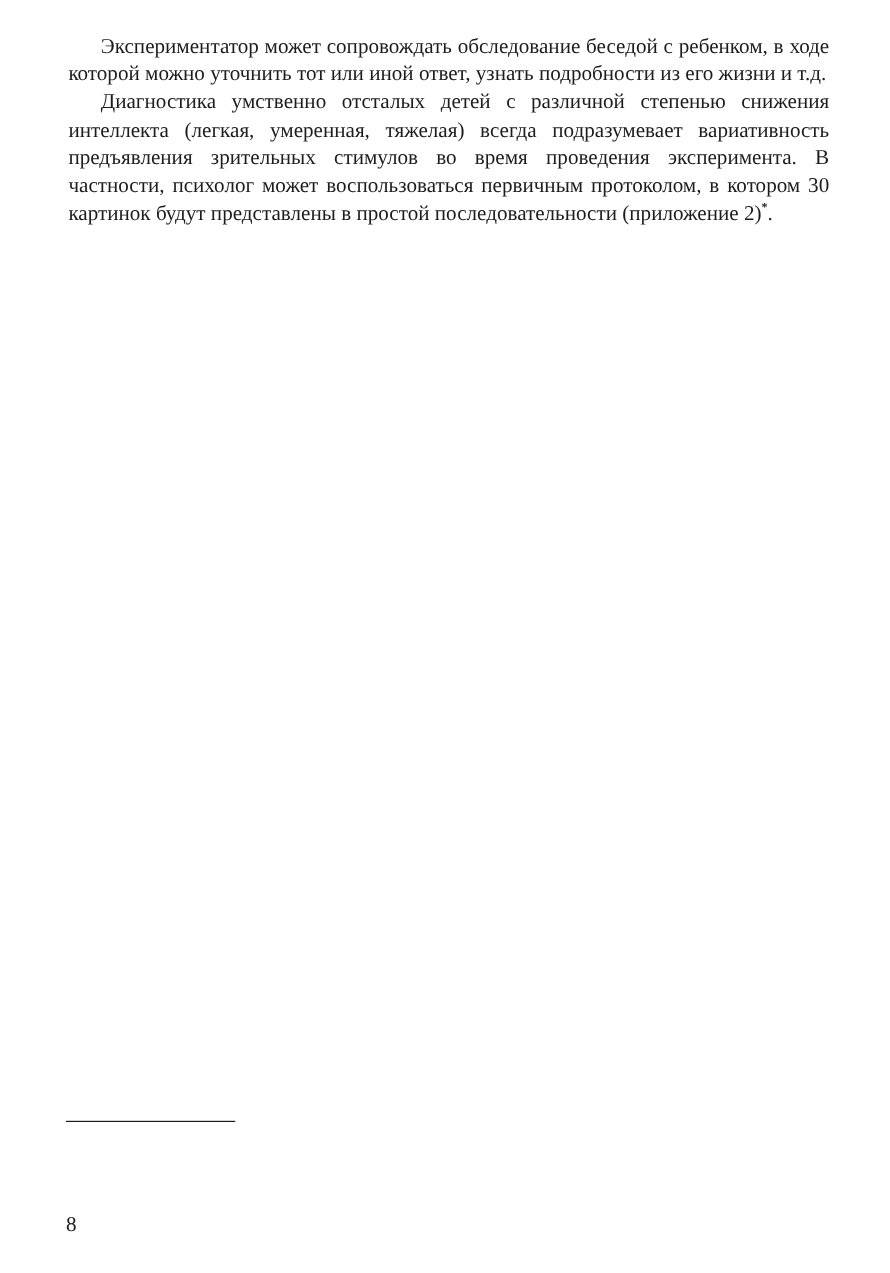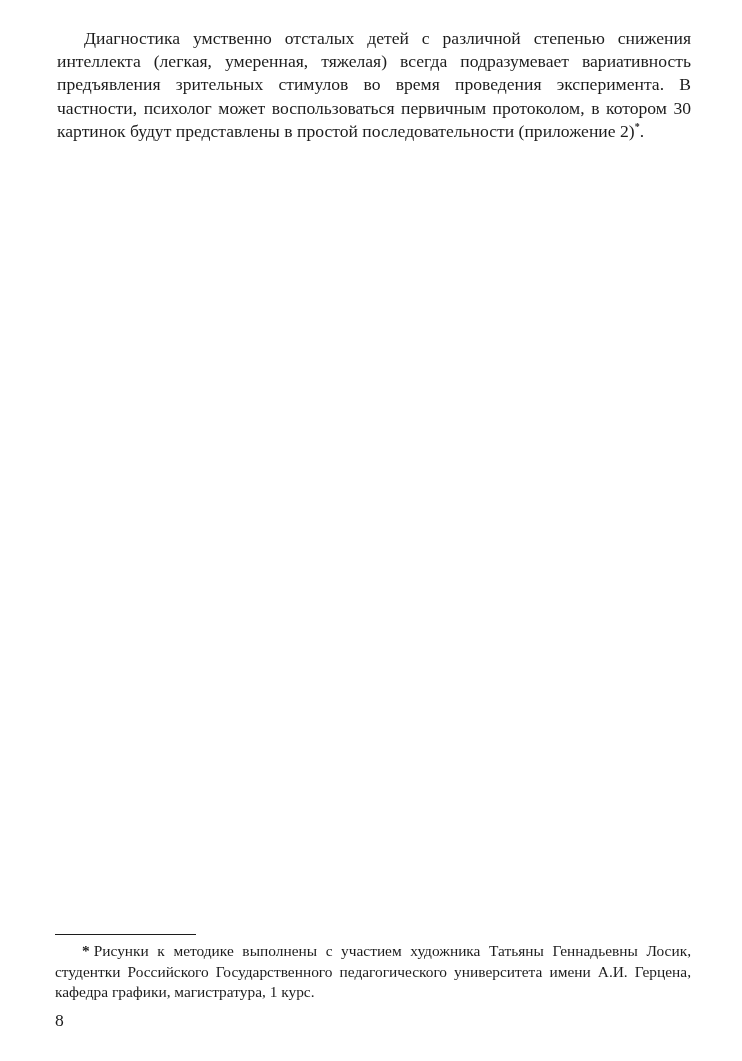--- a/index.html
+++ b/index.html
@@ -73,24 +73,22 @@
       font-size: 17.6px;
       line-height: 20px;
     }
   </style>
 </head>
 <body>
 
 <div class="page">
 
   <div class="body-text">
+    <p>Экспериментатор может сопровождать обследование беседой с ребен­ком, в ходе которой можно уточнить тот или иной ответ, узнать подробности из его жизни и т.д.</p>
     <p><span>Диагностика умственно отсталых детей с различной степенью снижения интеллекта (легкая, умеренная, тяжелая) всегда подразумевает вариатив­ность предъявления зрительных стимулов во время проведения эксперимен­та. В частности, психолог может воспользоваться первичным протоколом, в котором 30 картинок будут представлены в простой последовательности (приложение 2)</span><span class="footnote-marker">*</span><span>.</span></p>
   </div>
 
   <div class="footnote-rule"></div>
 
-  <div class="footnote">
-    <p><span class="asterisk">*</span><span>Рисунки к методике выполнены с участием художника Татьяны Геннадьевны Лосик, студентки Российского Государственного педагогического университета име­ни А.И. Герцена, кафедра графики, магистратура, 1 курс.</span></p>
-  </div>
 
   <div class="page-number">8</div>
 
 </div>
 
 </body></html>

